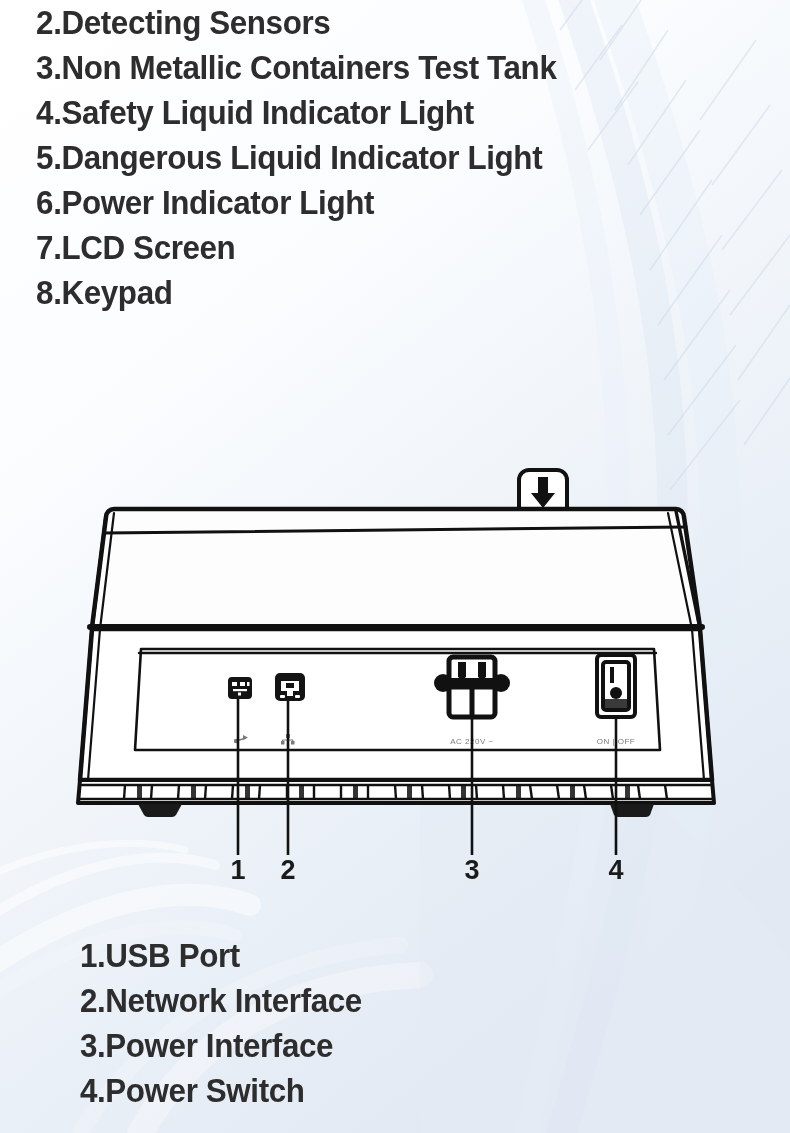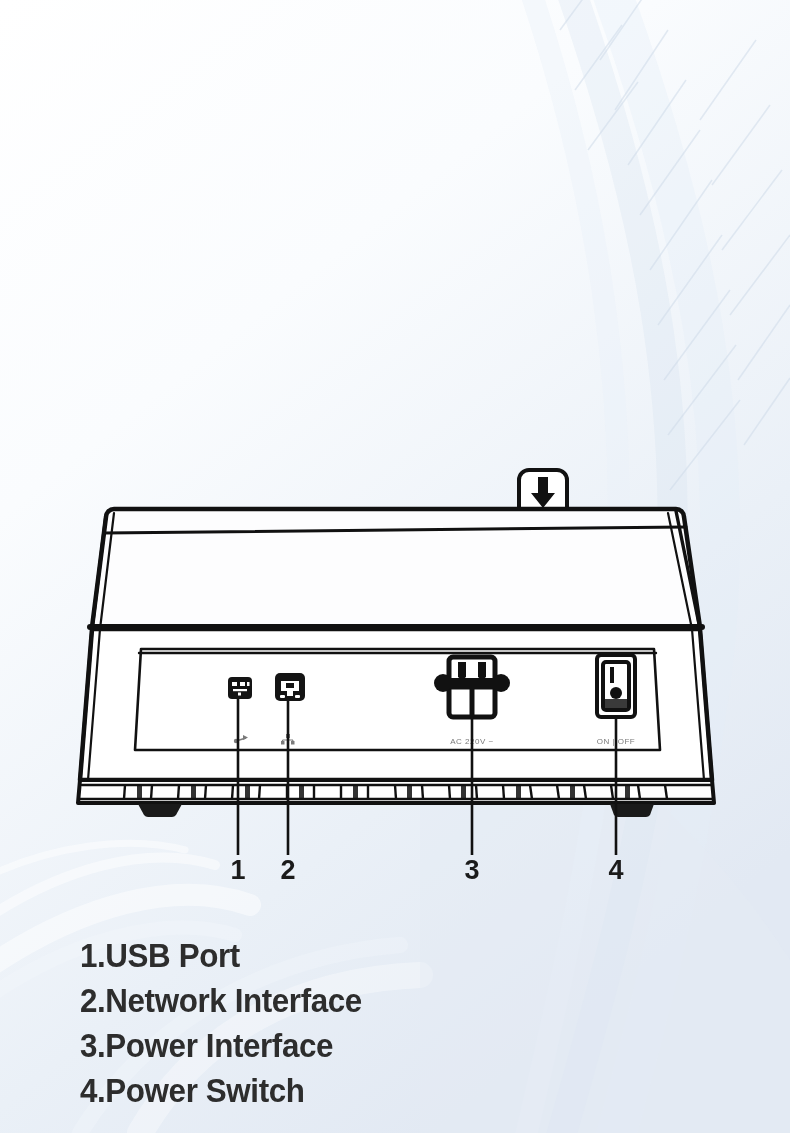--- a/index.html
+++ b/index.html
@@ -136,20 +136,29 @@
 
       <g opacity="0.35">
         <path d="M140,1133 C200,1030 300,980 420,975" fill="none" stroke="#ffffff" stroke-width="26" stroke-linecap="round"></path>
         <path d="M80,1133 C150,1020 270,955 400,945" fill="none" stroke="#f4f8fc" stroke-width="16" stroke-linecap="round"></path>
       </g>
 
       <path d="M420,640 C560,700 700,820 790,960 L790,1133 L420,1133 Z" fill="#e4ebf4" opacity="0.45"></path>
     </svg>
   </div>
 
+  <div class="list" id="top-list">
+    <div class="list-item">2.Detecting Sensors</div>
+    <div class="list-item">3.Non Metallic Containers Test Tank</div>
+    <div class="list-item">4.Safety Liquid Indicator Light</div>
+    <div class="list-item">5.Dangerous Liquid Indicator Light</div>
+    <div class="list-item">6.Power Indicator Light</div>
+    <div class="list-item">7.LCD Screen</div>
+    <div class="list-item">8.Keypad</div>
+  </div>
 
   <div id="device-figure">
     <svg id="device-svg" width="790" height="460" viewBox="0 0 790 460" xmlns="http://www.w3.org/2000/svg">
 
       <g fill="none" stroke="#111111" stroke-linejoin="round" stroke-linecap="round">
 
         <g>
           <path d="M519,60 L519,25 a10,10 0 0 1 10,-10 L557,15 a10,10 0 0 1 10,10 L567,60 Z" stroke-width="4" fill="#ffffff"></path>
         </g>
 

